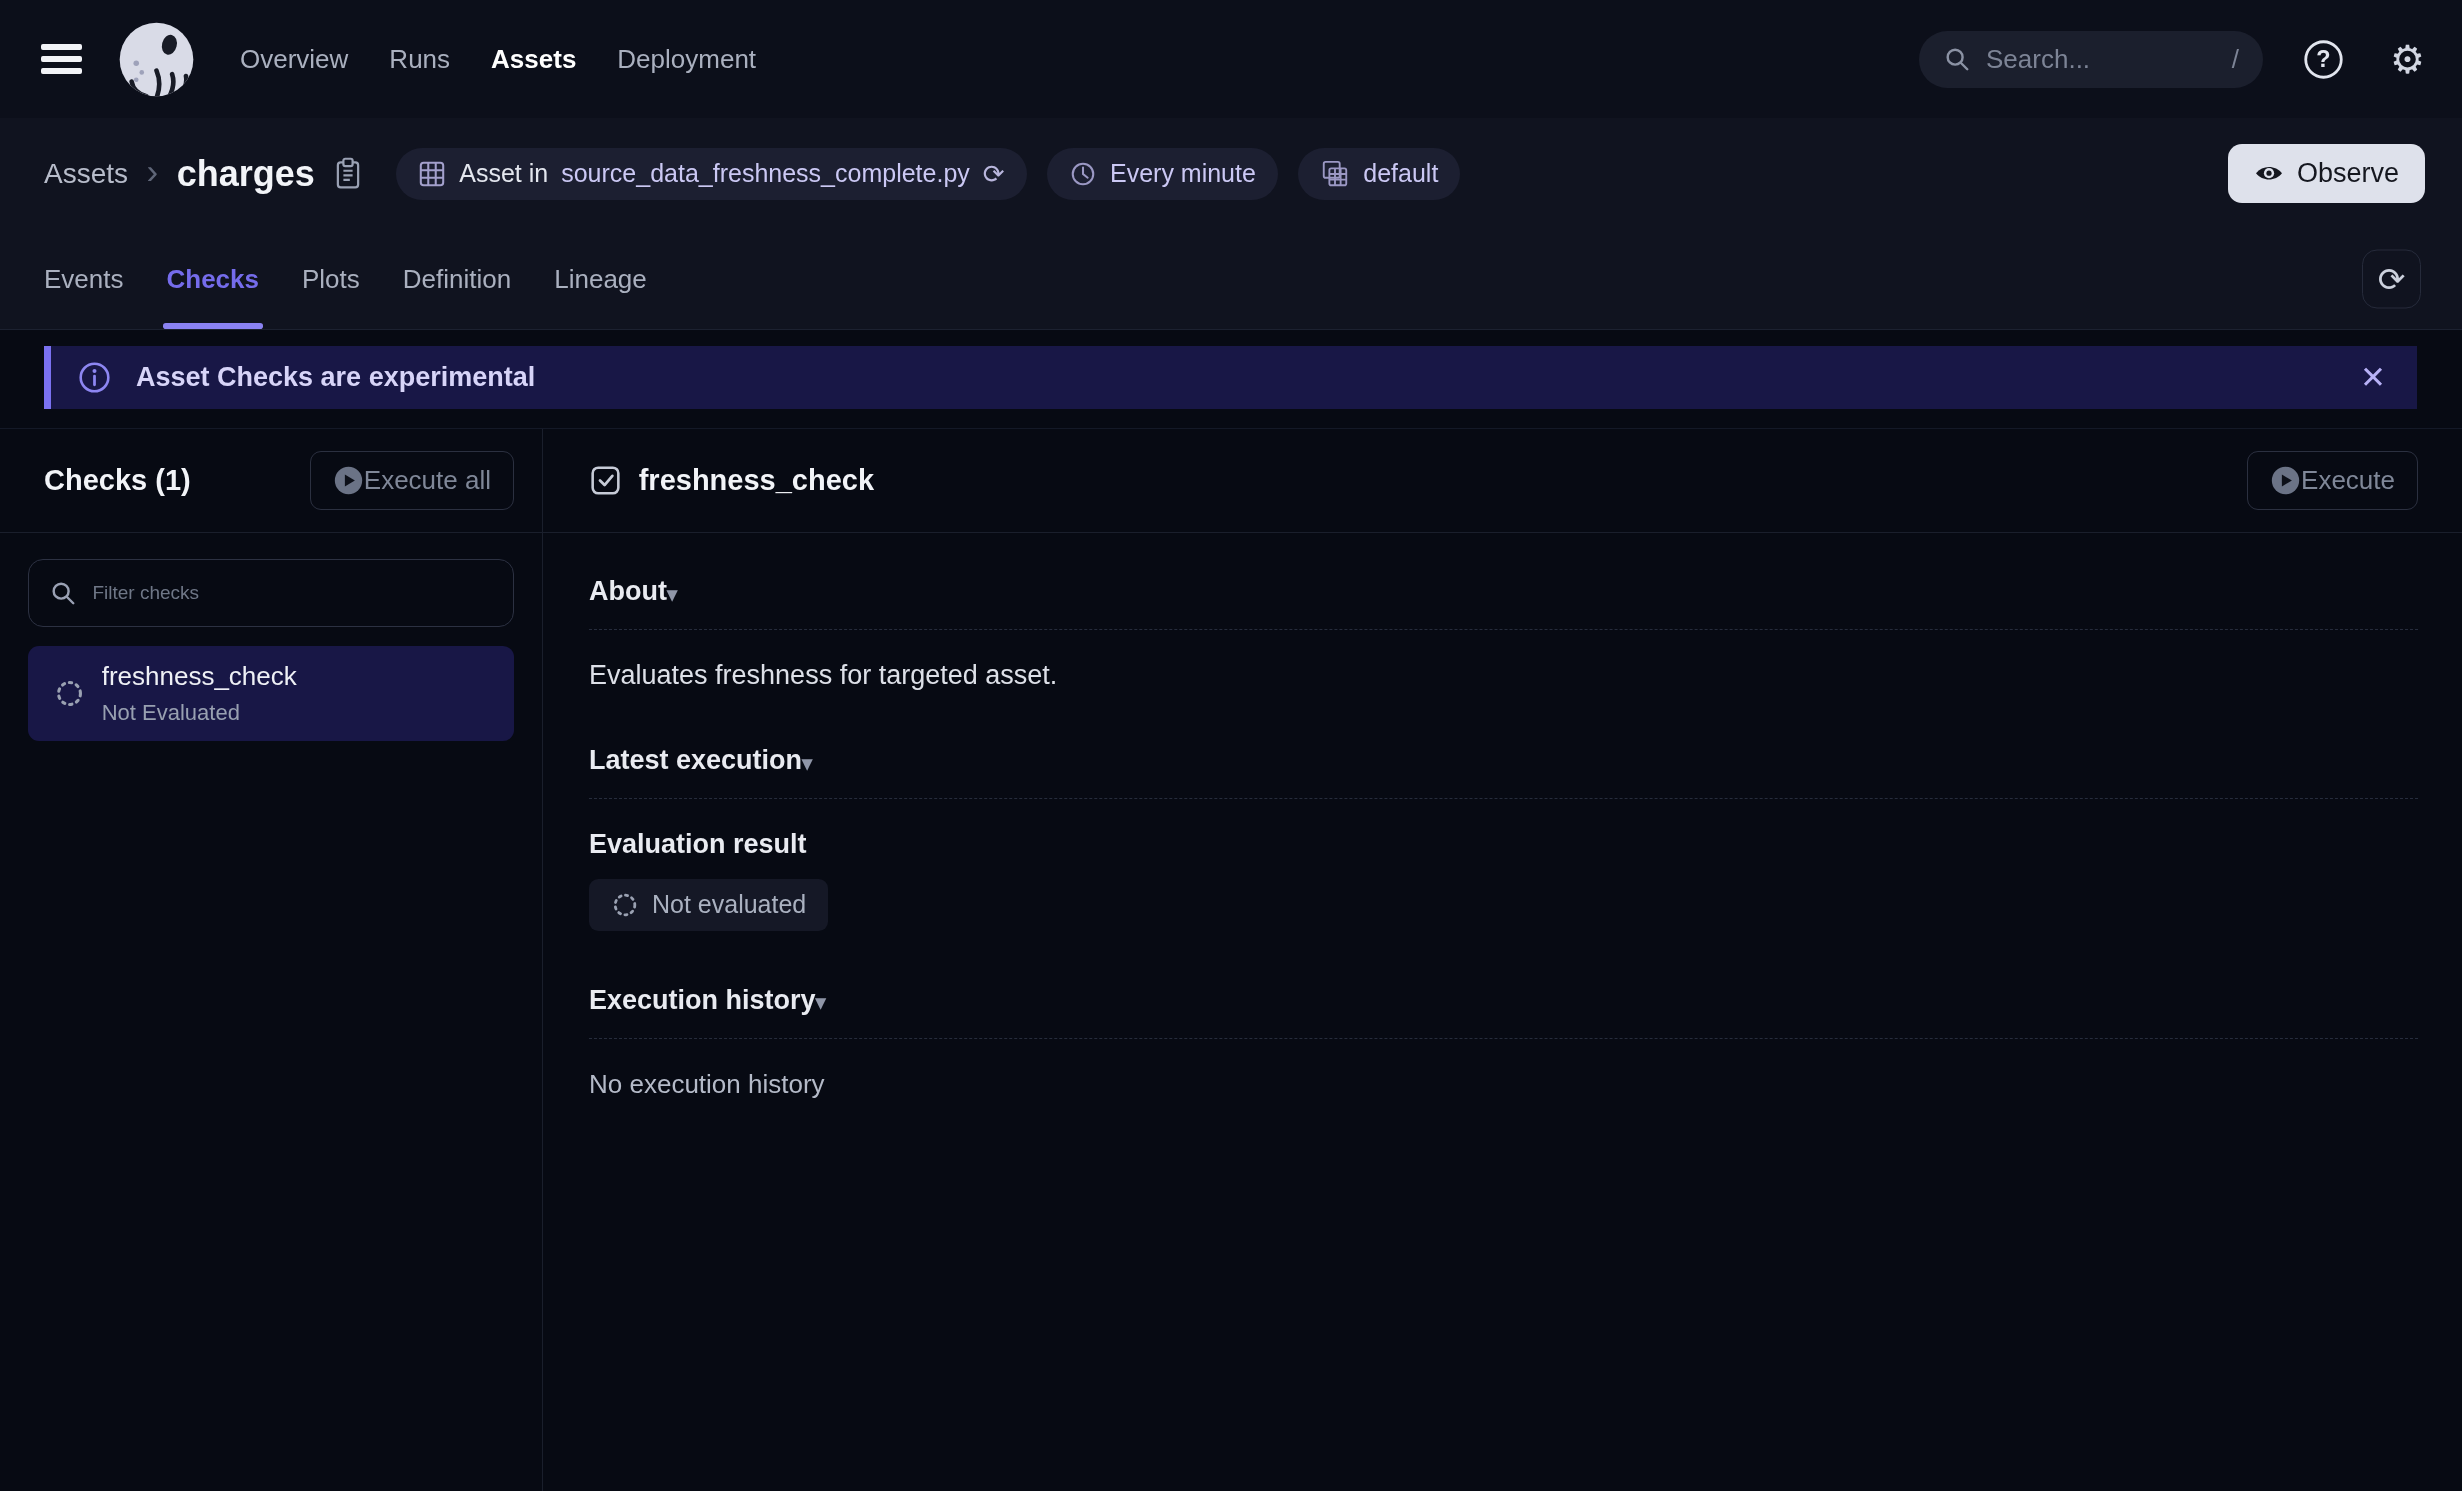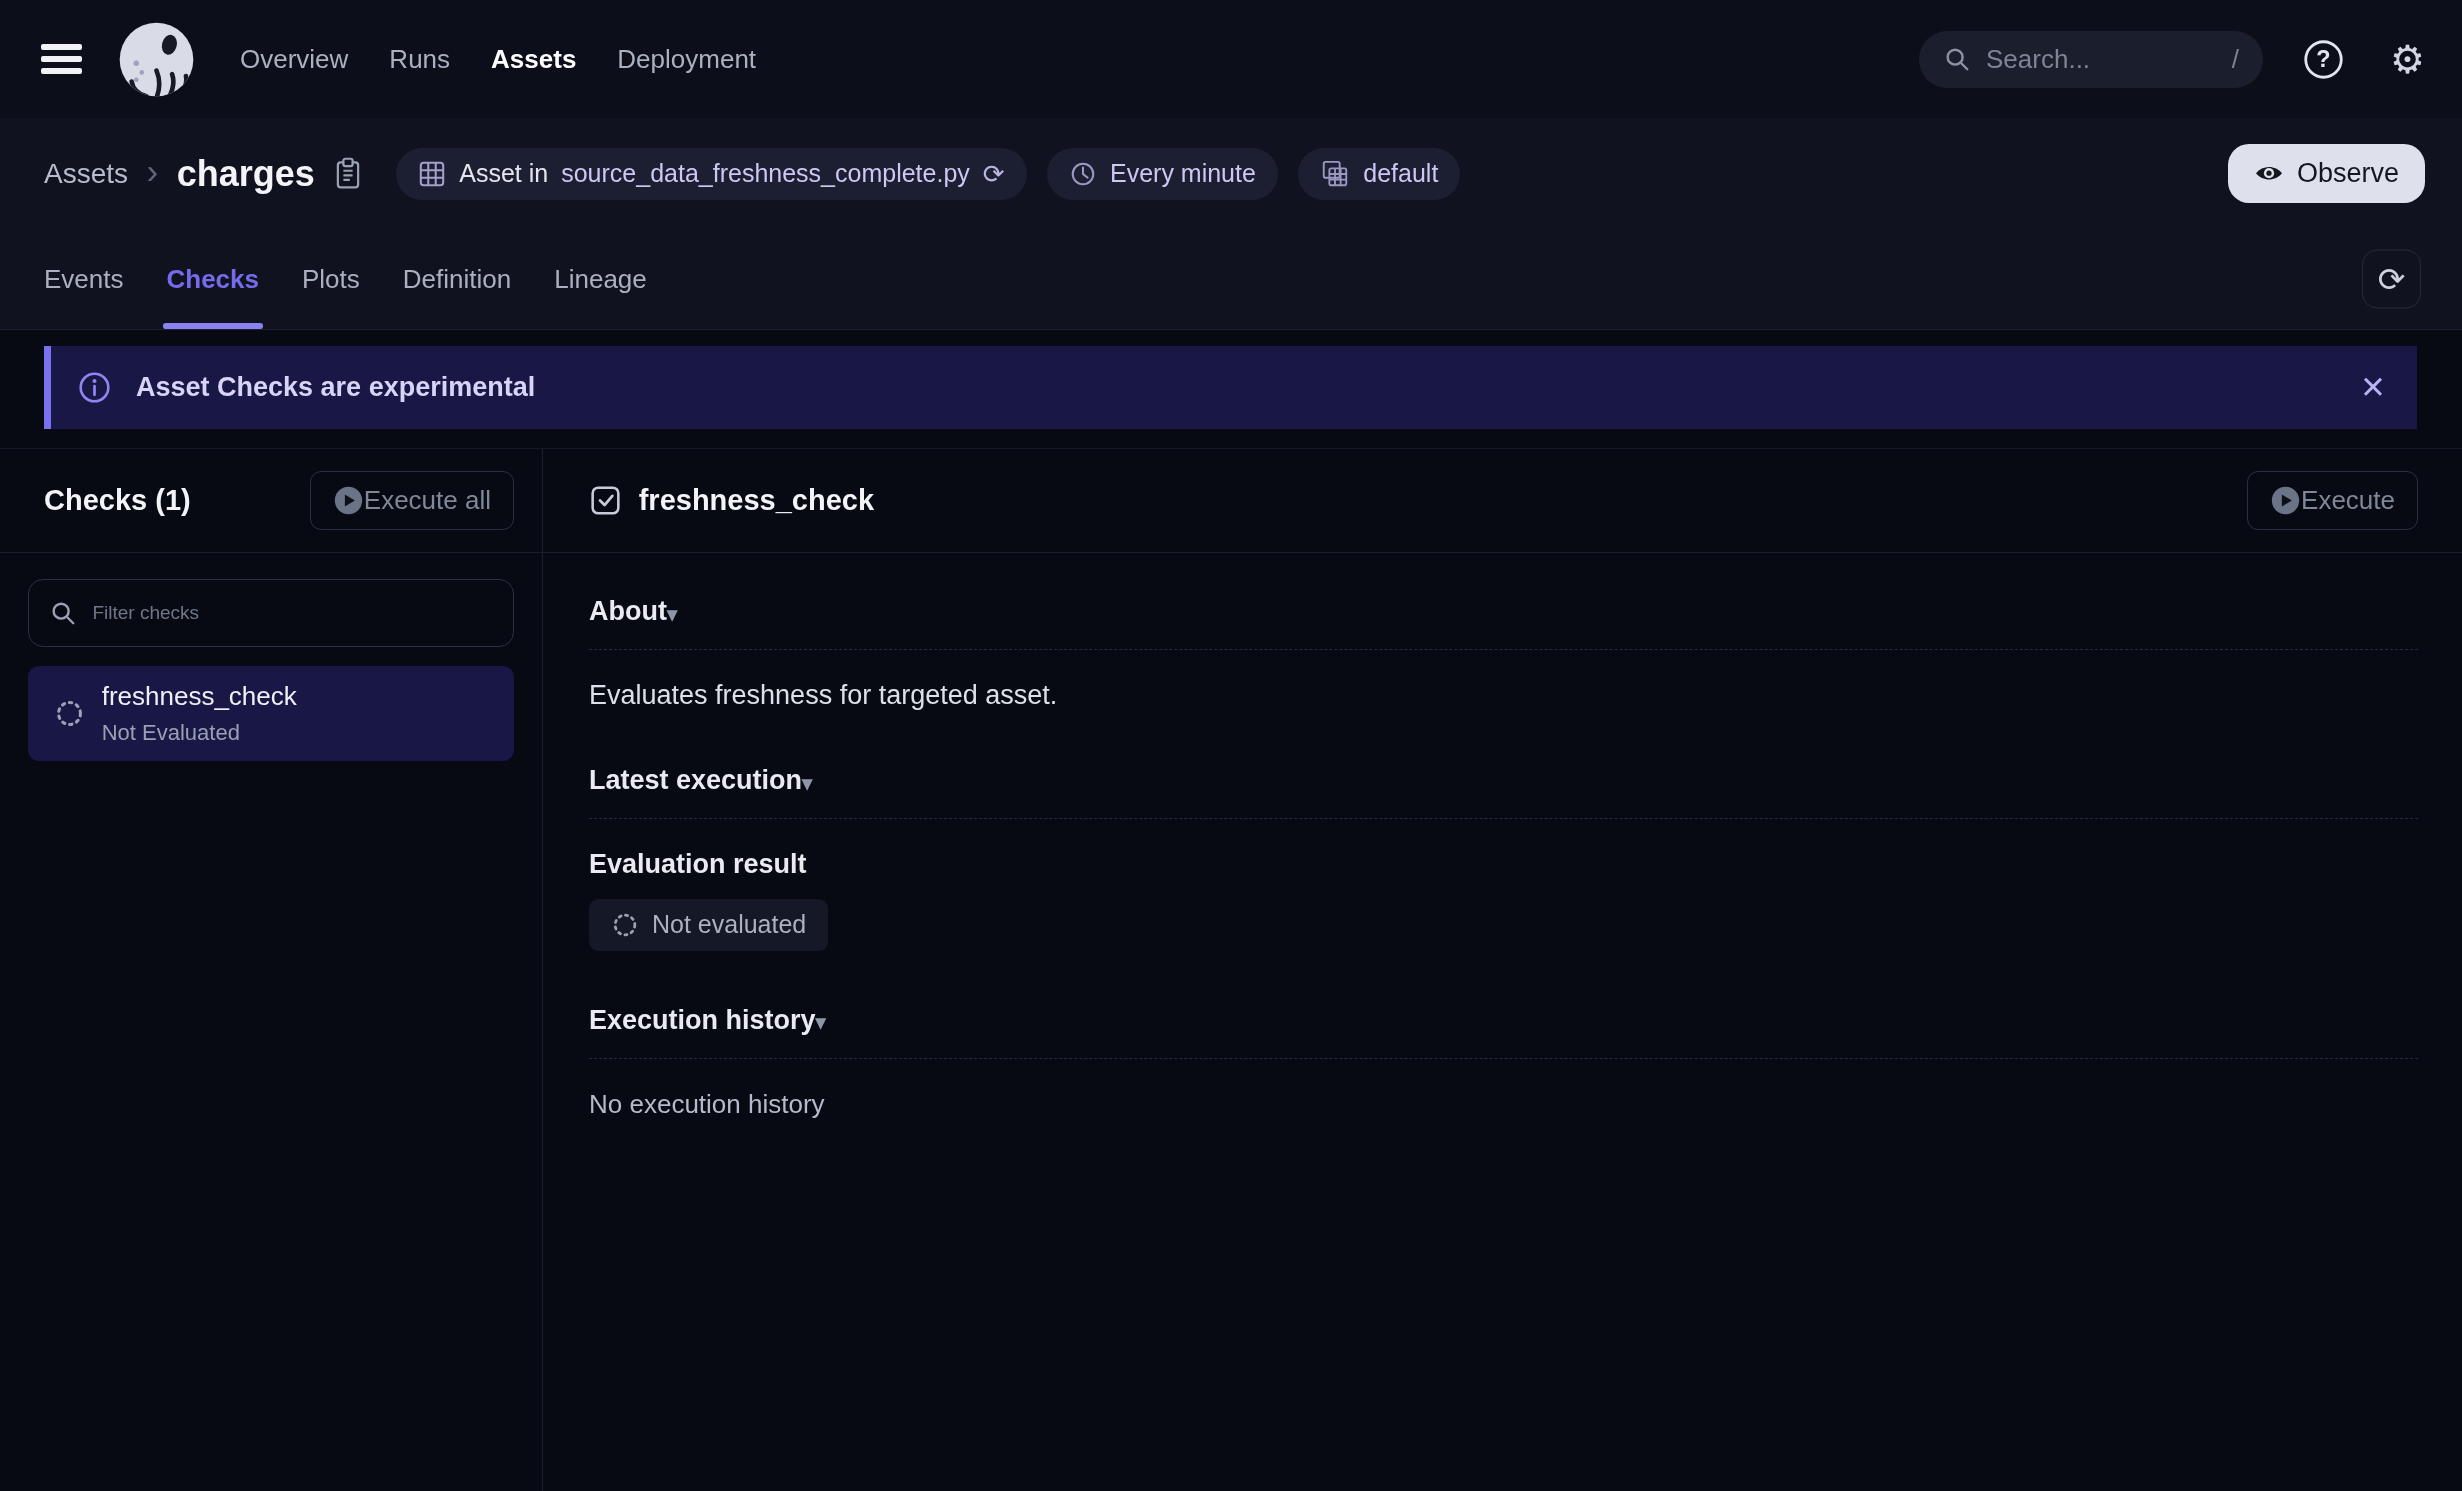--- a/index.html
+++ b/index.html
@@ -63,21 +63,21 @@
   .crumb-current{font-size:36px;font-weight:600;color:var(--txt-bright);}
   .copy-ic{margin-left:18.5px;cursor:pointer;display:flex;}
   .tagbar{display:flex;align-items:center;gap:20.4px;margin-left:33px;}
   .tag{
     display:flex;align-items:center;gap:13px;height:52px;border-radius:26px;
     background:#1c1f31;padding:0 22px;font-size:25px;color:#e3e6ee;white-space:nowrap;
   }
   .tag .lav{color:var(--lavender);}
   .tag .refresh-glyph{font-size:26px;color:#b9b6dd;cursor:pointer;line-height:1;}
   .observe-btn{
-    margin-left:auto;display:flex;align-items:center;gap:13px;height:59px;border-radius:21px;
+    margin-left:auto;display:flex;align-items:center;gap:13px;height:59px;border-radius:14px;
     background:var(--observe-bg);color:#15171f;font-size:27px;font-weight:500;
     padding:0 26px;border:none;cursor:pointer;font-family:"Liberation Sans",sans-serif;
   }
   .tabs-row{height:100px;display:flex;align-items:stretch;padding:0 44px;position:relative;}
   .tab{
     display:flex;align-items:center;margin-right:43px;font-size:26px;
     color:var(--txt-dim);cursor:pointer;position:relative;
   }
   .tab.active{color:var(--accent);font-weight:600;}
   .tab.active::after{
@@ -86,21 +86,21 @@
   }
   .reload-btn{
     position:absolute;right:41px;top:50%;transform:translateY(-50%);
     width:59px;height:59px;border-radius:15px;border:1.4px solid #262b3b;
     background:transparent;color:#ccd1dd;font-size:33px;line-height:1;
   }
 
   
   .banner-zone{padding:15.7px 45px 19.4px 44px;}
   .banner{
-    height:83px;background:var(--banner-bg);border-left:7.4px solid #7a71f1;
+    height:63px;background:var(--banner-bg);border-left:7.4px solid #7a71f1;
     display:flex;align-items:center;padding:0 31px 0 26px;
   }
   .banner-text{margin-left:24px;font-size:27px;font-weight:700;color:#d7d4f8;}
   .banner .spacer{flex:1;}
   .banner-close{font-size:31px;color:#b7b1f6;cursor:pointer;line-height:1;}
 
   
   .panels{flex:1;display:flex;border-top:0.9px solid #141927;min-height:0;}
   .left-panel{width:543px;flex:0 0 543px;border-right:0.9px solid var(--line);display:flex;flex-direction:column;}
   .panel-header{

